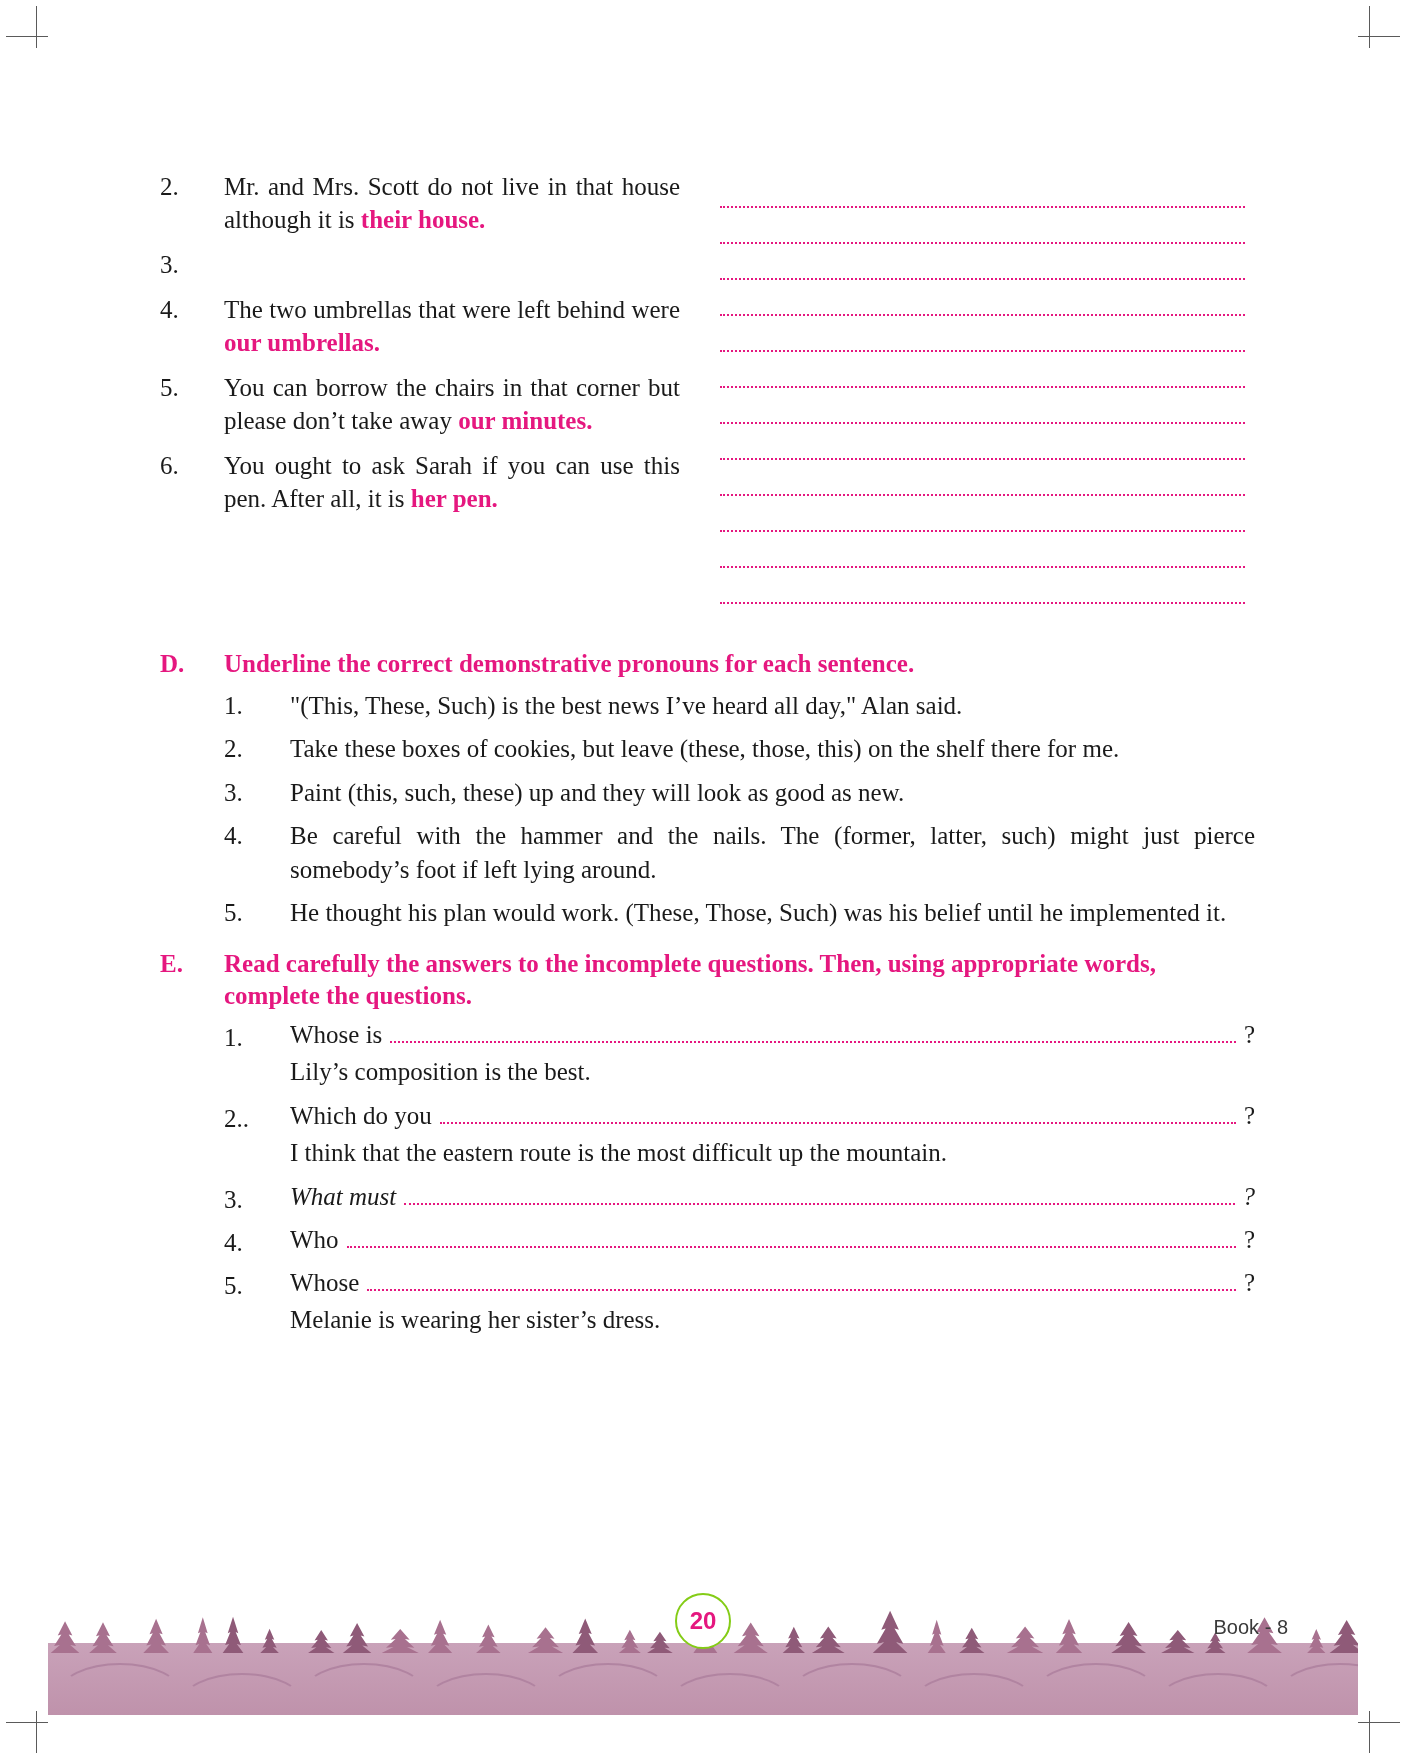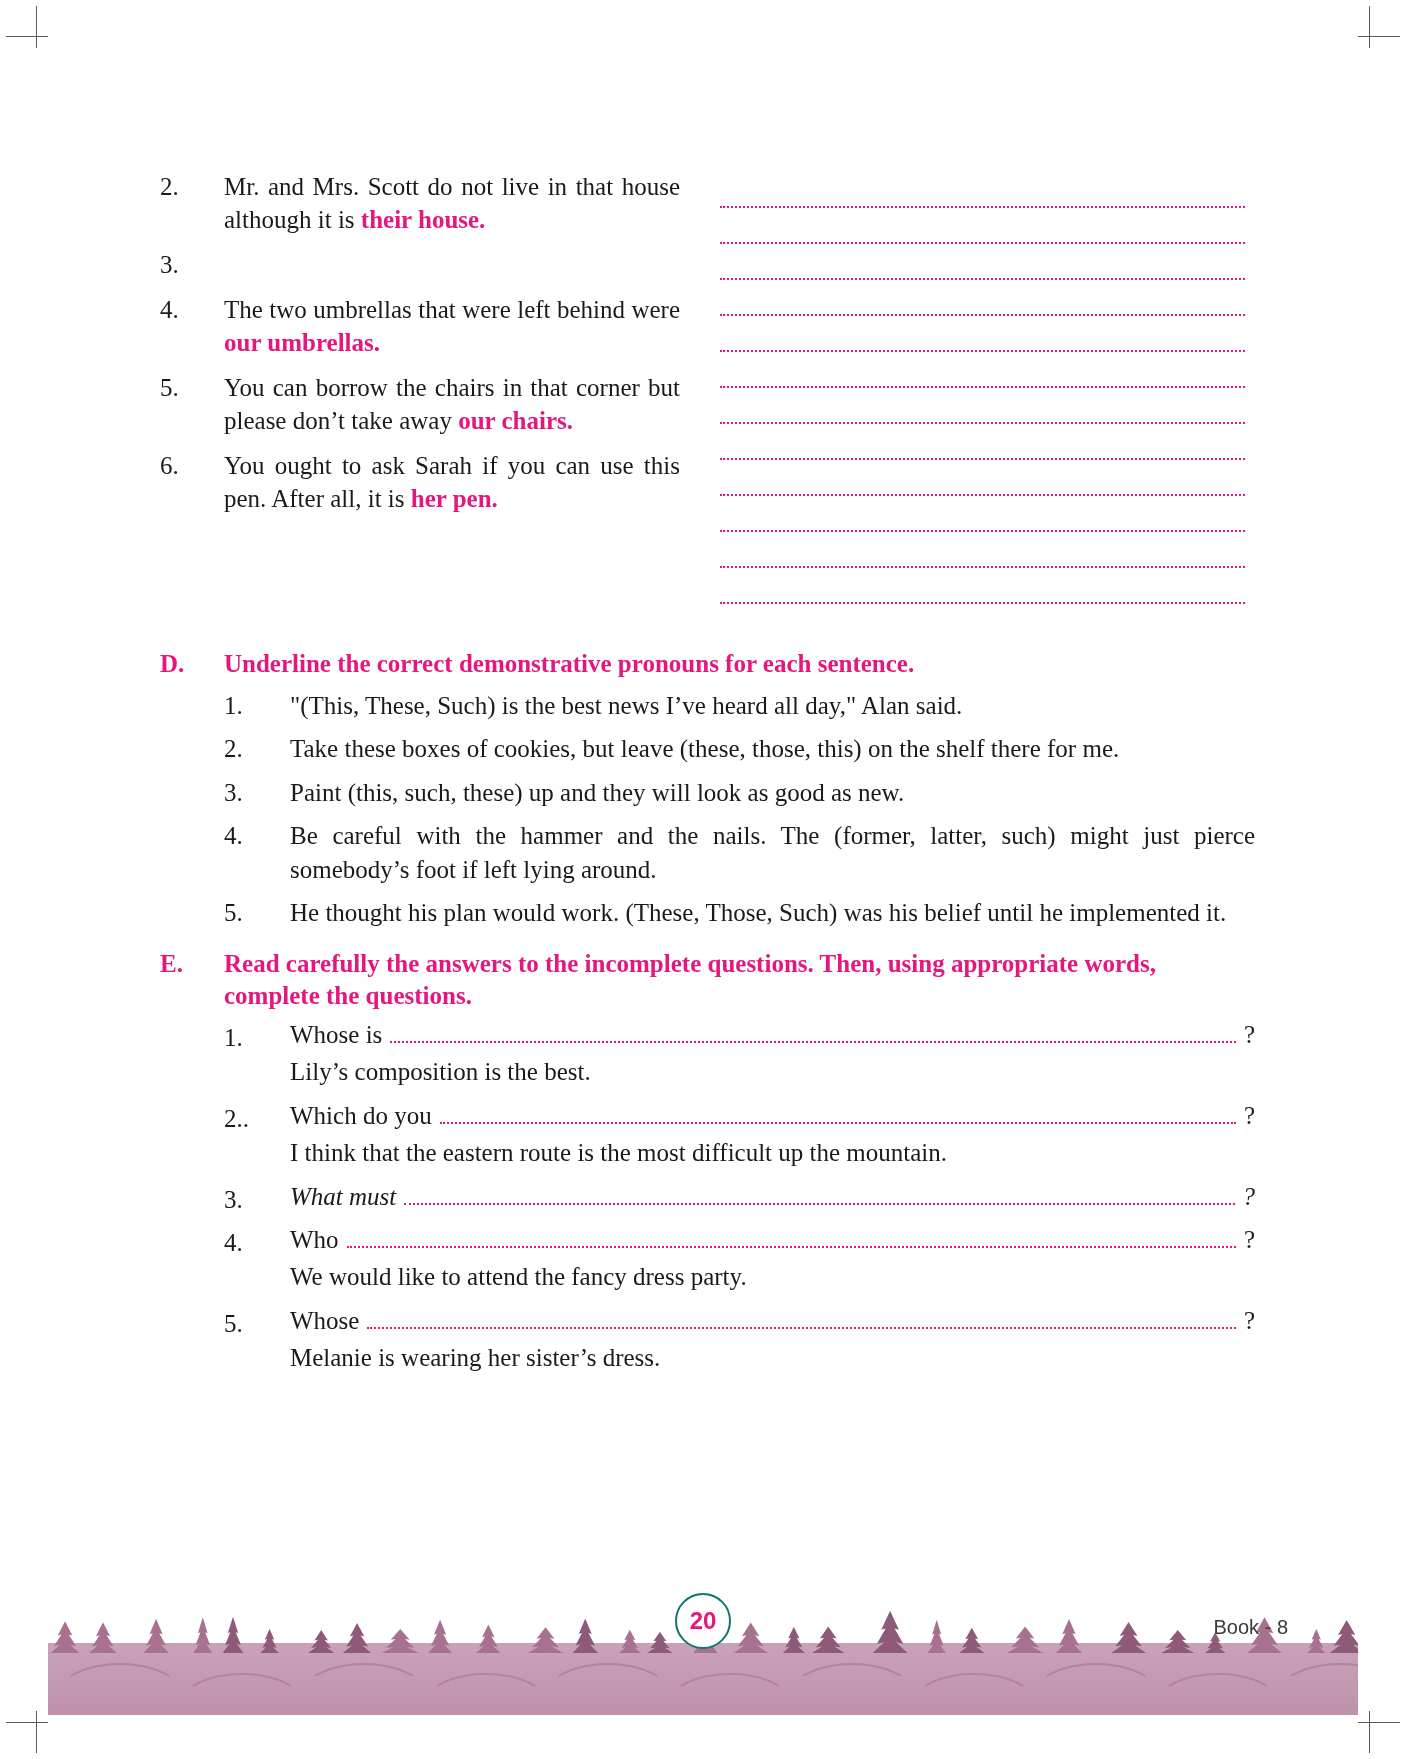--- a/index.html
+++ b/index.html
@@ -146,21 +146,21 @@
   }
   .pagenum {
     position: absolute;
     left: 50%;
     transform: translateX(-50%);
     bottom: 110px;
     width: 52px;
     height: 52px;
     border-radius: 50%;
     background: #ffffff;
-    border: 2px solid #0f766e;
+    border: 2px solid #84cc16;
     color: #e5177f;
     font-family: "Liberation Sans", sans-serif;
     font-weight: bold;
     font-size: 24px;
     display: flex;
     align-items: center;
     justify-content: center;
     z-index: 5;
   }
   .booklabel {
@@ -219,21 +219,21 @@
           </div>
           <div class="qrow">
             <div class="qnum">3.</div>
           </div>
           <div class="qrow">
             <div class="qnum">4.</div>
             <div class="qtext">The two umbrellas that were left behind were <b class="pink">our umbrellas.</b></div>
           </div>
           <div class="qrow">
             <div class="qnum">5.</div>
-            <div class="qtext">You can borrow the chairs in that corner but please don’t take away <b class="pink">our chairs.</b></div>
+            <div class="qtext">You can borrow the chairs in that corner but please don’t take away <b class="pink">our minutes.</b></div>
           </div>
           <div class="qrow">
             <div class="qnum">6.</div>
             <div class="qtext">You ought to ask Sarah if you can use this pen. After all, it is <b class="pink">her pen.</b></div>
           </div>
         </div>
       <div class="dotcol" id="top-dots">
           <div class="dotline"></div>
           <div class="dotline"></div>
           <div class="dotline"></div>
@@ -317,21 +317,20 @@
             </div>
           </div>
           <div class="qrow">
             <div class="qnum">4.</div>
             <div style="flex: 1 1 0%;">
               <div class="efill">
                 <span class="lead">Who</span>
                 <span class="fill"></span>
                 <span class="qm">?</span>
               </div>
-              <div style="font-size: 25px; margin-top: 8px; margin-bottom: 6px;">We would like to attend the fancy dress party.</div>
             </div>
           </div>
           <div class="qrow">
             <div class="qnum">5.</div>
             <div style="flex: 1 1 0%;">
               <div class="efill">
                 <span class="lead">Whose</span>
                 <span class="fill"></span>
                 <span class="qm">?</span>
               </div>

